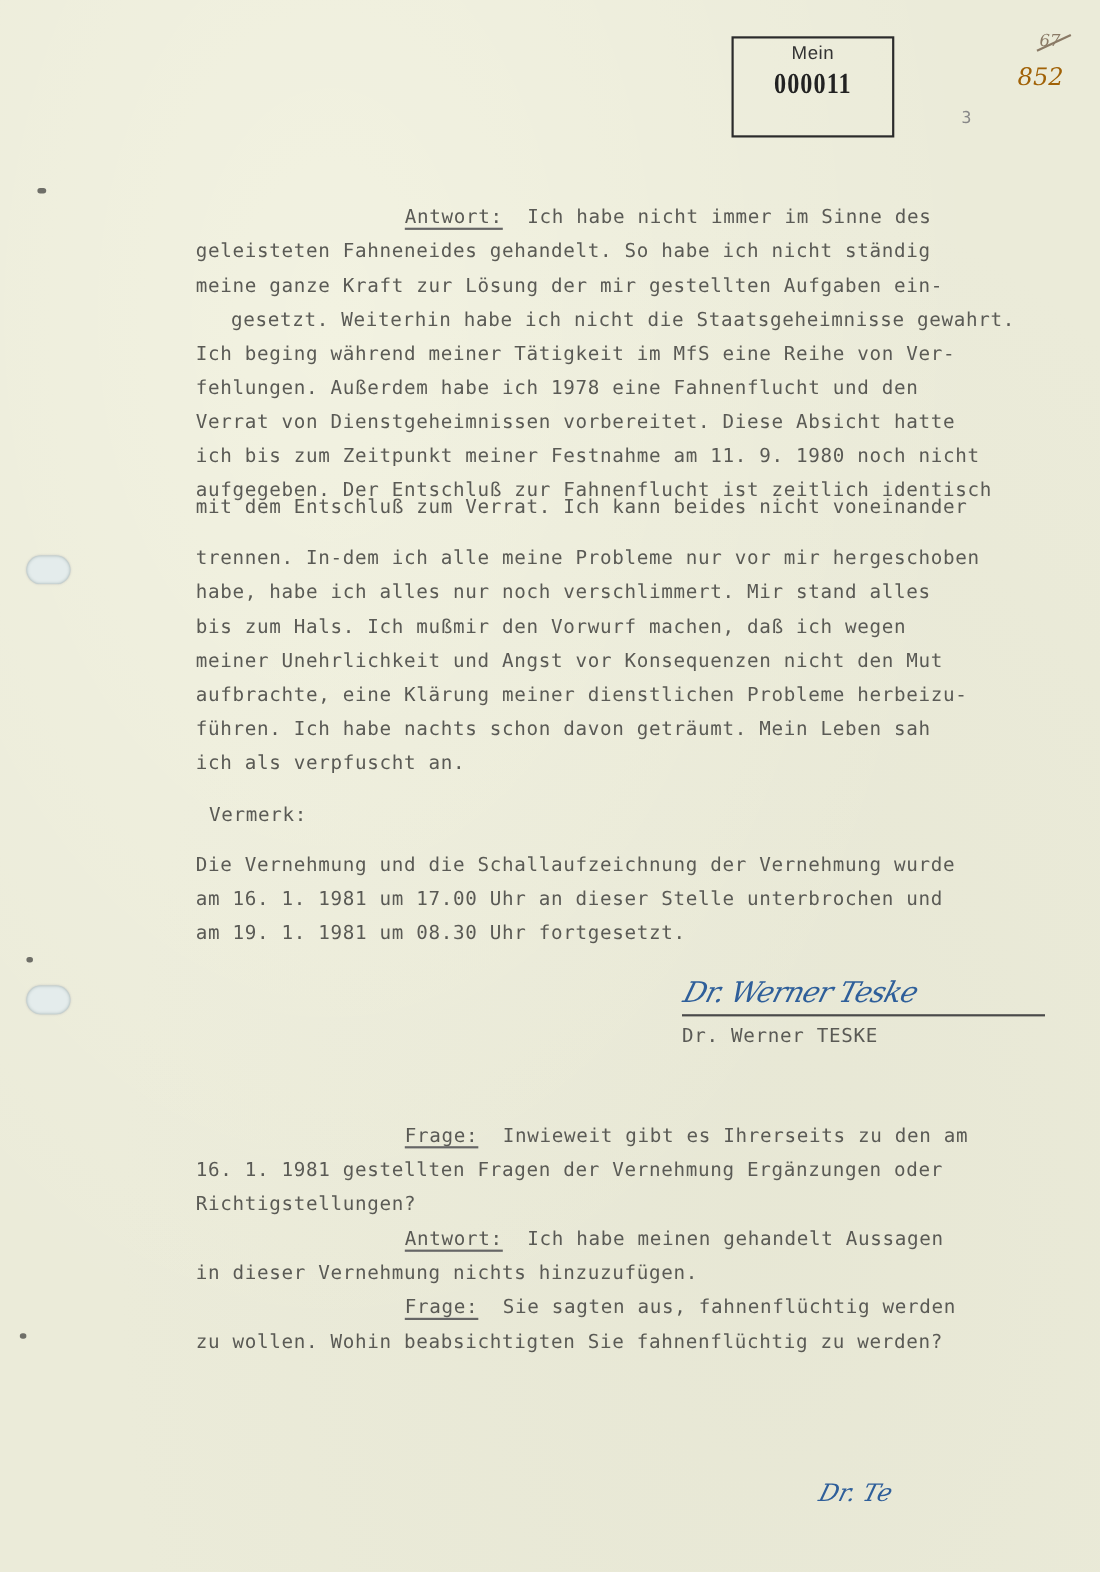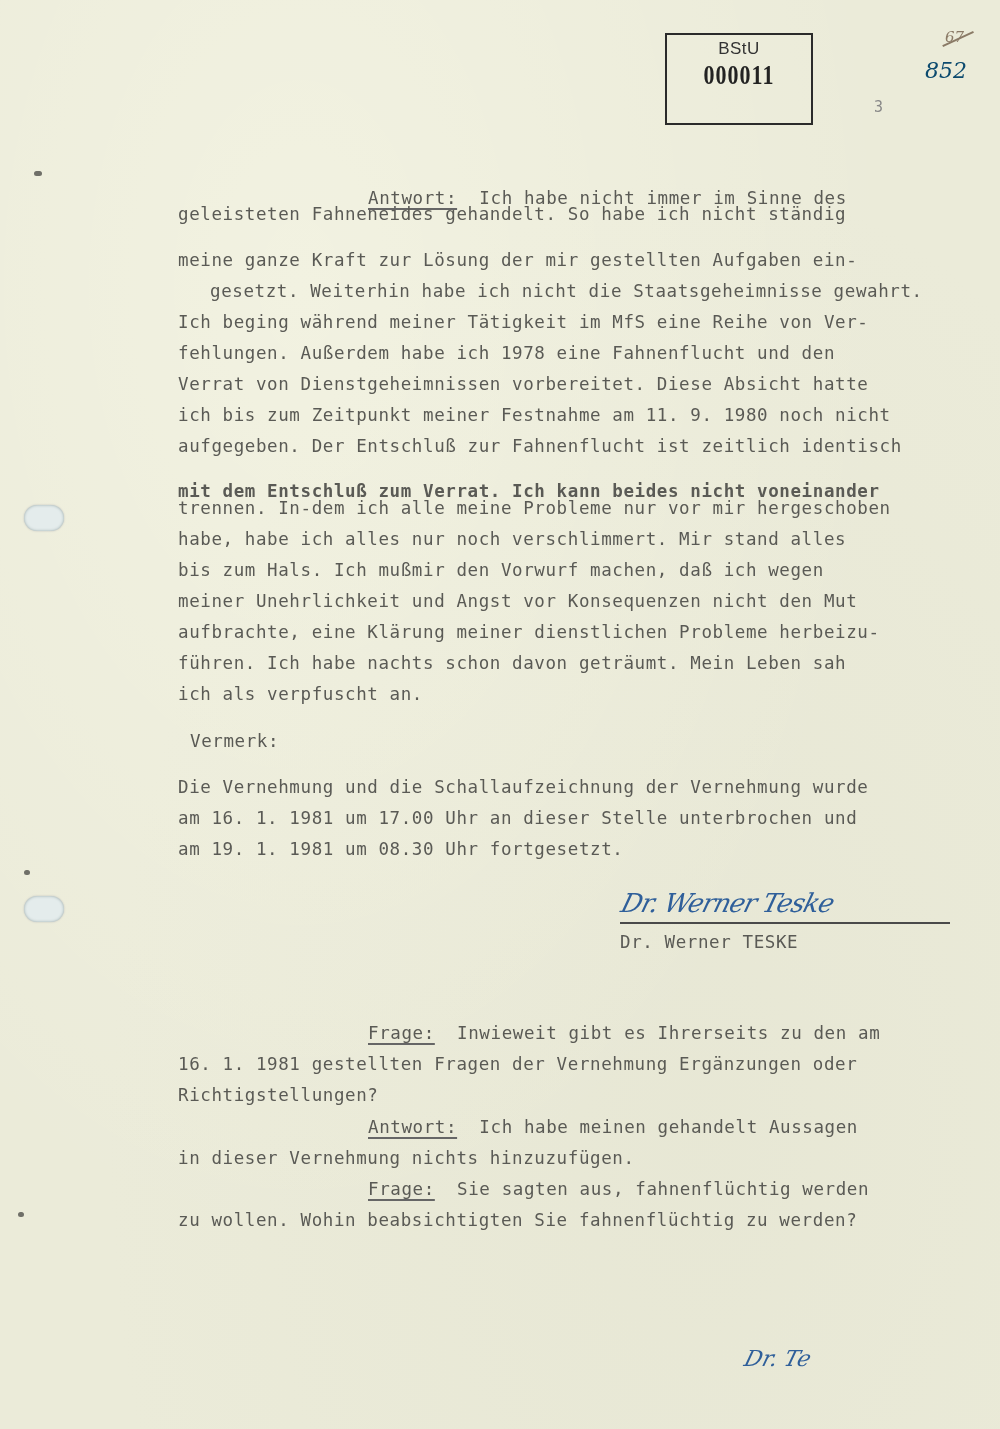--- a/index.html
+++ b/index.html
@@ -13,63 +13,63 @@
     }
     .stamp {
       position:absolute; left:665px; top:33px; width:148px; height:92px;
       border:2px solid #2b2b2b; box-sizing:border-box; text-align:center;
     }
     .stamp-top { font-family:"Liberation Sans", sans-serif; font-size:17px; color:#333; margin-top:4px; letter-spacing:0.5px; }
     .stamp-num { font-family:"Liberation Serif", serif; font-size:22px; font-weight:bold; color:#222; margin-top:4px; letter-spacing:1px; transform:scaleY(1.2); }
     .archive-num { position:absolute; font-family:"DejaVu Serif", serif; font-style:italic; }
     .old-num { left:945px; top:28px; font-size:15px; color:#8a7a66; }
     .old-num::after { content:""; position:absolute; left:-4px; top:10px; width:34px; height:1.5px; background:#8a7a66; transform:rotate(-25deg); }
-    .new-num { left:925px; top:58px; font-size:22px; color:#0c4a6e; }
+    .new-num { left:925px; top:58px; font-size:22px; color:#a16207; }
     .page-num { position:absolute; left:874px; top:98px; font-size:15px; color:#888; }
     .line {
       position:absolute; left:178px; font-size:17.5px; color:#5a5a55; white-space:pre; letter-spacing:0.6px;
     }
     .label-u { text-decoration:underline; text-decoration-color:#666; text-underline-offset:4px; text-decoration-thickness:2px; }
     .sig {
       position:absolute; font-family:"DejaVu Serif", serif; font-style:italic; color:#2f5f9a;
     }
     .sig-main { left:622px; top:888px; font-size:26px; letter-spacing:-1px; transform:skewX(-15deg); }
     .sig-line { position:absolute; left:620px; top:922px; width:330px; height:2px; background:#4a4a4a; }
     .sig-name { position:absolute; left:620px; top:932px; font-size:17.5px; color:#5a5a55; letter-spacing:0.6px; }
     .sig-initial { left:745px; top:1346px; font-size:22px; transform:skewX(-15deg); }
     .punch { position:absolute; left:24px; width:40px; height:26px; border-radius:13px; background:#e4ecec; box-shadow: inset 0 0 3px #9aa, 0 0 2px #bbb; }
     .speck { position:absolute; width:8px; height:5px; background:#6f6f68; border-radius:3px; }
   </style>
 </head>
 <body>
 
 <div class="stamp">
-  <div class="stamp-top">BStU</div>
+  <div class="stamp-top">Mein</div>
   <div class="stamp-num">000011</div>
 </div>
 <div class="archive-num old-num">67</div>
 <div class="archive-num new-num">852</div>
 <div class="page-num">3</div>
 
 <div class="speck" style="left:34px;top:171px;"></div>
 <div class="punch" style="top:505px;"></div>
 <div class="punch" style="top:896px;"></div>
 <div class="speck" style="left:24px;top:870px;width:6px;"></div>
 <div class="speck" style="left:18px;top:1212px;width:6px;"></div>
 
 <div class="line" style="top:188px;left:368px;"><span class="label-u">Antwort:</span><span>  Ich habe nicht immer im Sinne des</span></div>
-<div class="line" style="top:204px;">geleisteten Fahneneides gehandelt. So habe ich nicht ständig</div>
+<div class="line" style="top:219px;">geleisteten Fahneneides gehandelt. So habe ich nicht ständig</div>
 <div class="line" style="top:250px;">meine ganze Kraft zur Lösung der mir gestellten Aufgaben ein-</div>
 <div class="line" style="top:281px;margin-left:32px;">gesetzt. Weiterhin habe ich nicht die Staatsgeheimnisse gewahrt.</div>
 <div class="line" style="top:312px;">Ich beging während meiner Tätigkeit im MfS eine Reihe von Ver-</div>
 <div class="line" style="top:343px;">fehlungen. Außerdem habe ich 1978 eine Fahnenflucht und den</div>
 <div class="line" style="top:374px;">Verrat von Dienstgeheimnissen vorbereitet. Diese Absicht hatte</div>
 <div class="line" style="top:405px;">ich bis zum Zeitpunkt meiner Festnahme am 11. 9. 1980 noch nicht</div>
 <div class="line" style="top:436px;">aufgegeben. Der Entschluß zur Fahnenflucht ist zeitlich identisch</div>
-<div class="line" style="top:481px;font-weight:bold;">mit dem Entschluß zum Verrat. Ich kann beides nicht voneinander</div>
+<div class="line" style="top:451px;">mit dem Entschluß zum Verrat. Ich kann beides nicht voneinander</div>
 <div class="line" style="top:498px;">trennen. In-dem ich alle meine Probleme nur vor mir hergeschoben</div>
 <div class="line" style="top:529px;">habe, habe ich alles nur noch verschlimmert. Mir stand alles</div>
 <div class="line" style="top:560px;">bis zum Hals. Ich mußmir den Vorwurf machen, daß ich wegen</div>
 <div class="line" style="top:591px;">meiner Unehrlichkeit und Angst vor Konsequenzen nicht den Mut</div>
 <div class="line" style="top:622px;">aufbrachte, eine Klärung meiner dienstlichen Probleme herbeizu-</div>
 <div class="line" style="top:653px;">führen. Ich habe nachts schon davon geträumt. Mein Leben sah</div>
 <div class="line" style="top:684px;">ich als verpfuscht an.</div>
 
 <div class="line" style="top:731px;margin-left:12px;">Vermerk:</div>
 <div class="line" style="top:777px;">Die Vernehmung und die Schallaufzeichnung der Vernehmung wurde</div>

